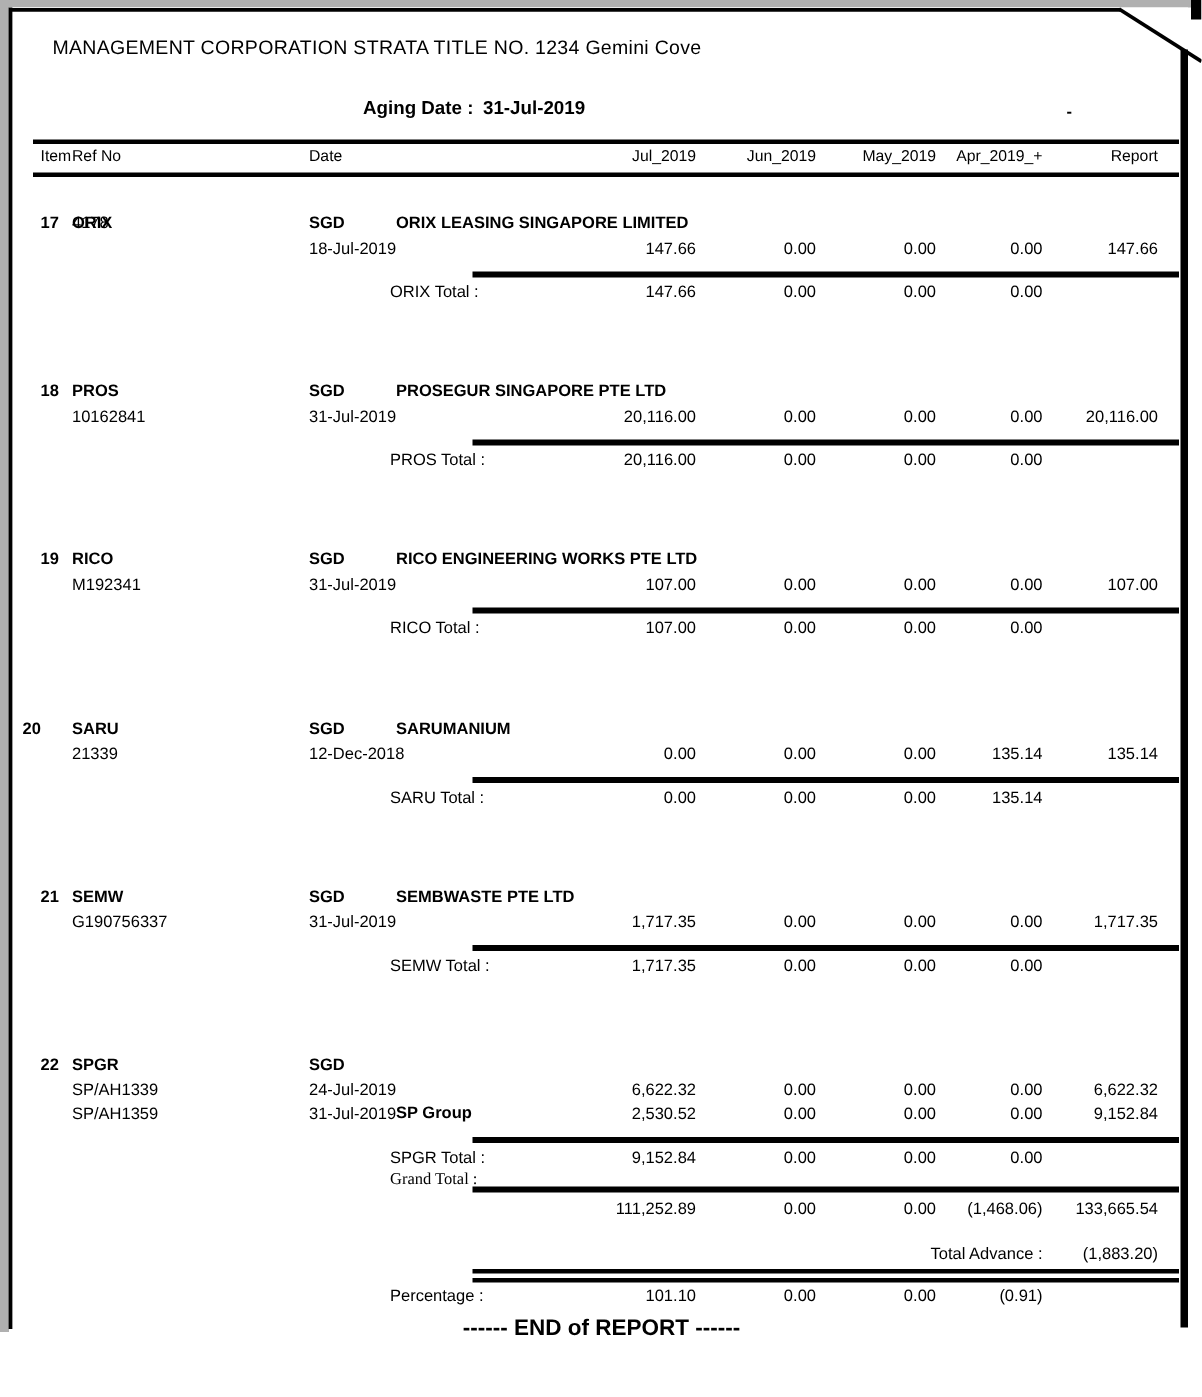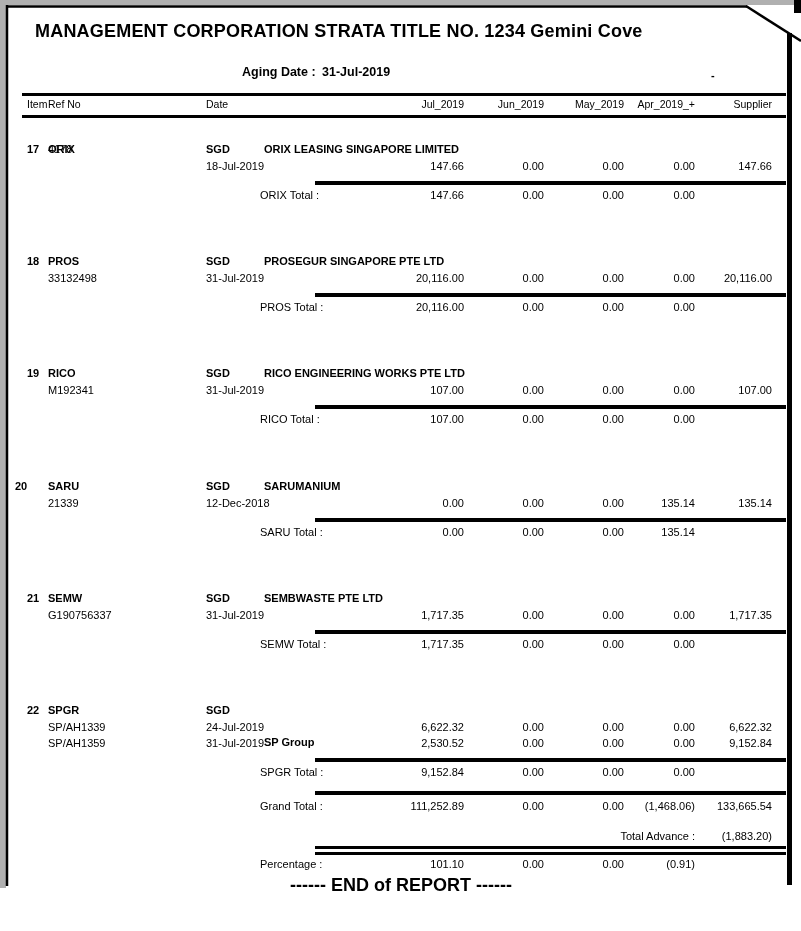--- a/index.html
+++ b/index.html
@@ -14,24 +14,24 @@
   #strip-left{left:0;top:0;width:6px;height:888px;}
   #page{
     position:absolute;left:6px;top:5px;width:786px;height:880px;
     background:#ffffff;
   }
   #border-svg{position:absolute;left:0;top:0;width:801px;height:931px;pointer-events:none;}
   .txt{position:absolute;white-space:nowrap;font-size:11px;line-height:13px;color:#000;}
   .b{font-weight:bold;}
   .num{text-align:right;width:95px;}
   .rule{position:absolute;background:#000;}
-  #report-title{font-size:18px;font-weight:bold;letter-spacing:0.2px;}
+  #report-title{font-size:13px;font-weight:normal;letter-spacing:0.2px;}
   #report-name{font-size:12.5px;font-weight:bold;border-bottom:2px solid #000;padding-bottom:3px;}
   .subhead{font-size:12.5px;font-weight:bold;}
-  #end-of-report{font-size:18px;font-weight:bold;text-align:center;width:290px;}
+  #end-of-report{font-size:15px;font-weight:bold;text-align:center;width:290px;}
   .colhead{font-size:10.5px;}
 </style>
 </head>
 <body>
 
 <div class="strip" id="strip-top"></div>
 <div class="strip" id="strip-left"></div>
 
 <div id="page">
   <div class="txt" id="report-title" style="left:29px;top:20px;">MANAGEMENT CORPORATION STRATA TITLE NO. 1234 Gemini Cove</div>
@@ -44,21 +44,21 @@
   <div class="rule" style="left:16px;top:110px;width:764px;height:3px;"></div>
 
   <div id="table-area">
       <div class="txt colhead" style="left: 21px; top: 93px;">Item</div>
       <div class="txt colhead" style="left: 42px; top: 93px;">Ref No</div>
       <div class="txt colhead" style="left: 200px; top: 93px;">Date</div>
       <div class="txt num colhead" style="left: 363px; top: 93px;">Jul_2019</div>
       <div class="txt num colhead" style="left: 443px; top: 93px;">Jun_2019</div>
       <div class="txt num colhead" style="left: 523px; top: 93px;">May_2019</div>
       <div class="txt num colhead" style="left: 594px; top: 93px;">Apr_2019_+</div>
-      <div class="txt num colhead" style="left: 671px; top: 93px;">Supplier</div>
+      <div class="txt num colhead" style="left: 671px; top: 93px;">Report</div>
       <div class="txt b" style="left: 21px; top: 138px;">17</div>
       <div class="txt b" style="left: 42px; top: 138px;">ORIX</div>
       <div class="txt b" style="left: 200px; top: 138px;">SGD</div>
       <div class="txt b" style="left: 258px; top: 138px;">ORIX LEASING SINGAPORE LIMITED</div>
       <div class="txt" style="left: 42px; top: 138px; text-align: right;">4178</div>
       <div class="txt" style="left: 200px; top: 155px;">18-Jul-2019</div>
       <div class="txt num" style="left: 363px; top: 155px;">147.66</div>
       <div class="txt num" style="left: 443px; top: 155px;">0.00</div>
       <div class="txt num" style="left: 523px; top: 155px;">0.00</div>
       <div class="txt num" style="left: 594px; top: 155px;">0.00</div>
@@ -66,21 +66,21 @@
       <div class="rule" style="left: 309px; top: 176px; width: 471px; height: 4px;"></div>
       <div class="txt" style="left: 254px; top: 184px;">ORIX Total :</div>
       <div class="txt num" style="left: 363px; top: 184px;">147.66</div>
       <div class="txt num" style="left: 443px; top: 184px;">0.00</div>
       <div class="txt num" style="left: 523px; top: 184px;">0.00</div>
       <div class="txt num" style="left: 594px; top: 184px;">0.00</div>
       <div class="txt b" style="left: 21px; top: 250px;">18</div>
       <div class="txt b" style="left: 42px; top: 250px;">PROS</div>
       <div class="txt b" style="left: 200px; top: 250px;">SGD</div>
       <div class="txt b" style="left: 258px; top: 250px;">PROSEGUR SINGAPORE PTE LTD</div>
-      <div class="txt" style="left: 42px; top: 267px;">33132498</div>
+      <div class="txt" style="left: 42px; top: 267px;">10162841</div>
       <div class="txt" style="left: 200px; top: 267px;">31-Jul-2019</div>
       <div class="txt num" style="left: 363px; top: 267px;">20,116.00</div>
       <div class="txt num" style="left: 443px; top: 267px;">0.00</div>
       <div class="txt num" style="left: 523px; top: 267px;">0.00</div>
       <div class="txt num" style="left: 594px; top: 267px;">0.00</div>
       <div class="txt num" style="left: 671px; top: 267px;">20,116.00</div>
       <div class="rule" style="left: 309px; top: 288px; width: 471px; height: 4px;"></div>
       <div class="txt" style="left: 254px; top: 296px;">PROS Total :</div>
       <div class="txt num" style="left: 363px; top: 296px;">20,116.00</div>
       <div class="txt num" style="left: 443px; top: 296px;">0.00</div>
@@ -155,21 +155,21 @@
       <div class="txt num" style="left: 523px; top: 732px;">0.00</div>
       <div class="txt num" style="left: 594px; top: 732px;">0.00</div>
       <div class="txt num" style="left: 671px; top: 732px;">9,152.84</div>
       <div class="rule" style="left: 309px; top: 753px; width: 471px; height: 4px;"></div>
       <div class="txt" style="left: 254px; top: 761px; text-align: right;">SPGR Total :</div>
       <div class="txt num" style="left: 363px; top: 761px;">9,152.84</div>
       <div class="txt num" style="left: 443px; top: 761px;">0.00</div>
       <div class="txt num" style="left: 523px; top: 761px;">0.00</div>
       <div class="txt num" style="left: 594px; top: 761px;">0.00</div>
       <div class="rule" style="left: 309px; top: 786px; width: 471px; height: 4px;"></div>
-      <div class="txt" style="left: 254px; top: 795px;">Grand Total :</div>
+      <div class="txt" style="left: 254px; top: 775px; font-family: Liberation Serif, serif;">Grand Total :</div>
       <div class="txt num" style="left: 363px; top: 795px;">111,252.89</div>
       <div class="txt num" style="left: 443px; top: 795px;">0.00</div>
       <div class="txt num" style="left: 523px; top: 795px;">0.00</div>
       <div class="txt num" style="left: 594px; top: 795px;">(1,468.06)</div>
       <div class="txt num" style="left: 671px; top: 795px;">133,665.54</div>
       <div class="txt num" style="left: 539px; top: 825px; width: 150px;">Total Advance :</div>
       <div class="txt num" style="left: 671px; top: 825px;">(1,883.20)</div>
       <div class="rule" style="left: 309px; top: 841px; width: 471px; height: 3px;"></div>
       <div class="rule" style="left: 309px; top: 847px; width: 471px; height: 3px;"></div>
       <div class="txt" style="left: 254px; top: 853px;">Percentage :</div>

